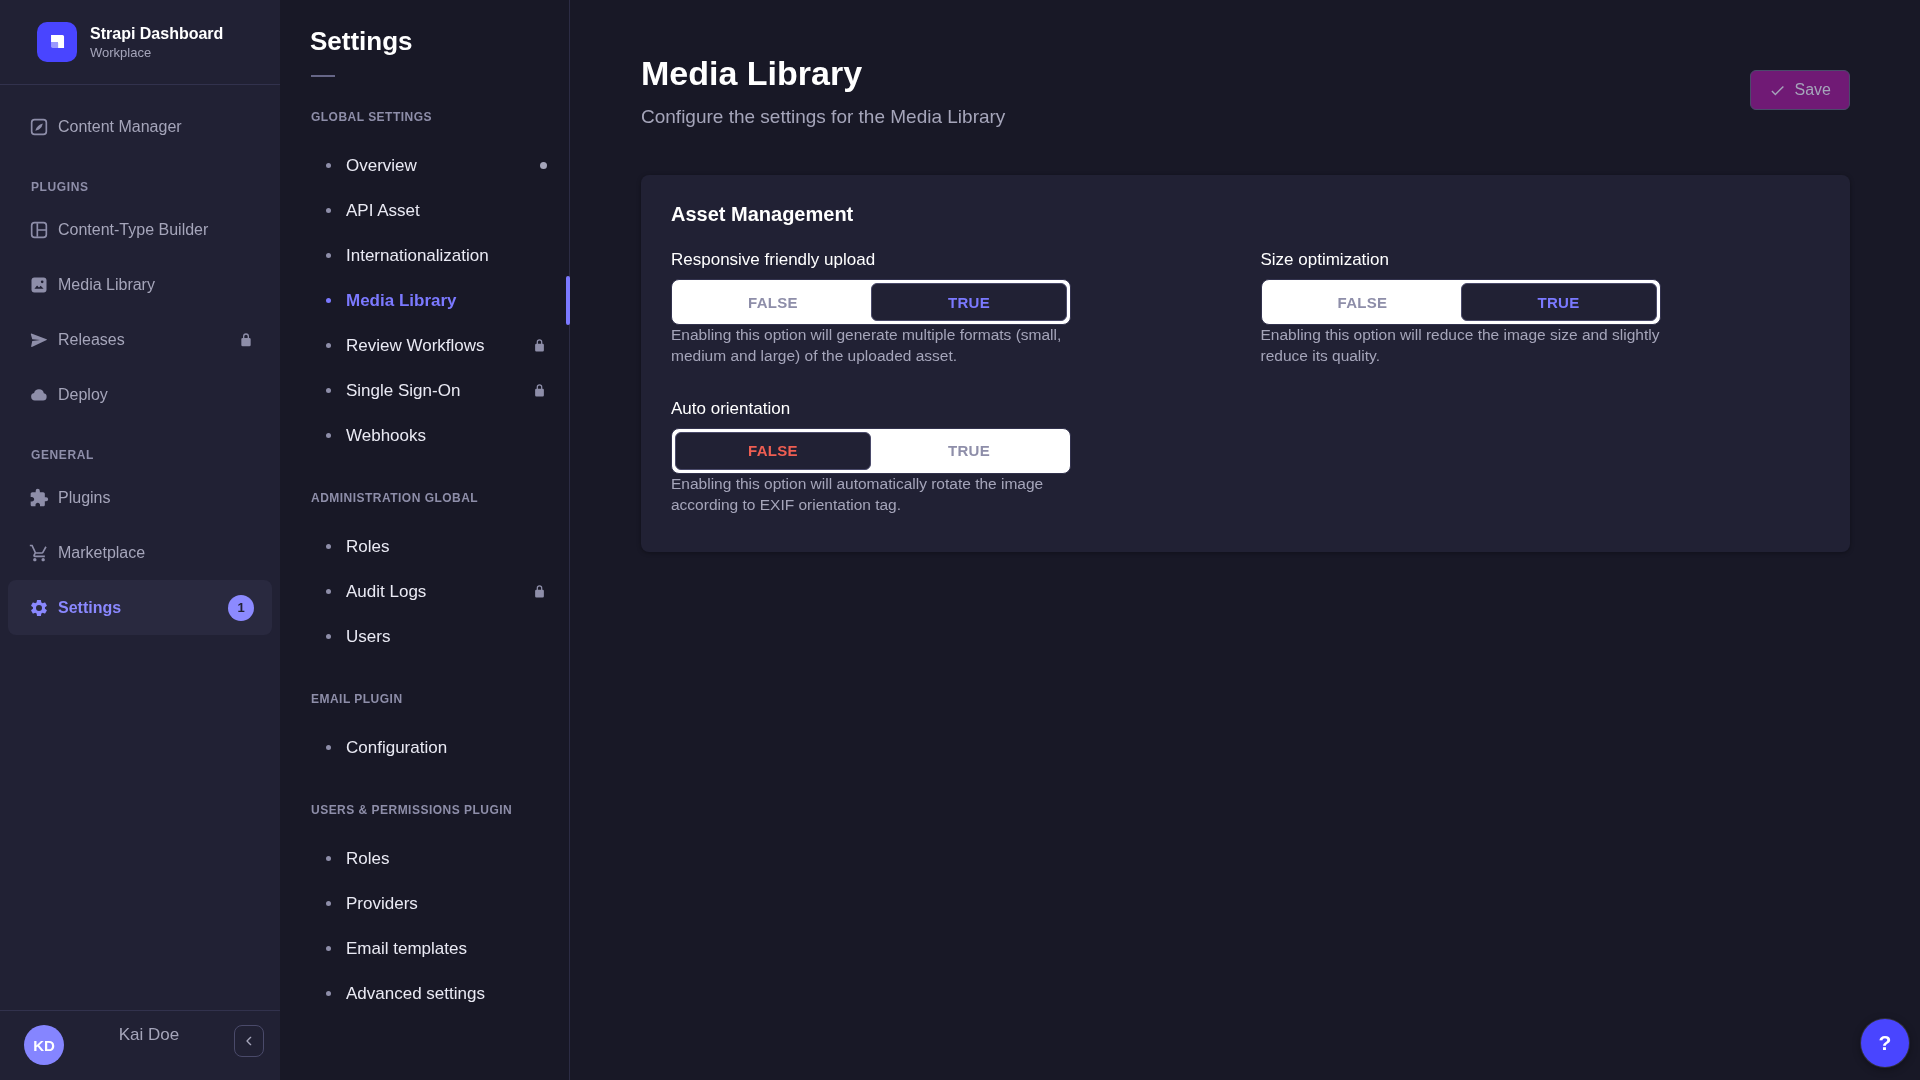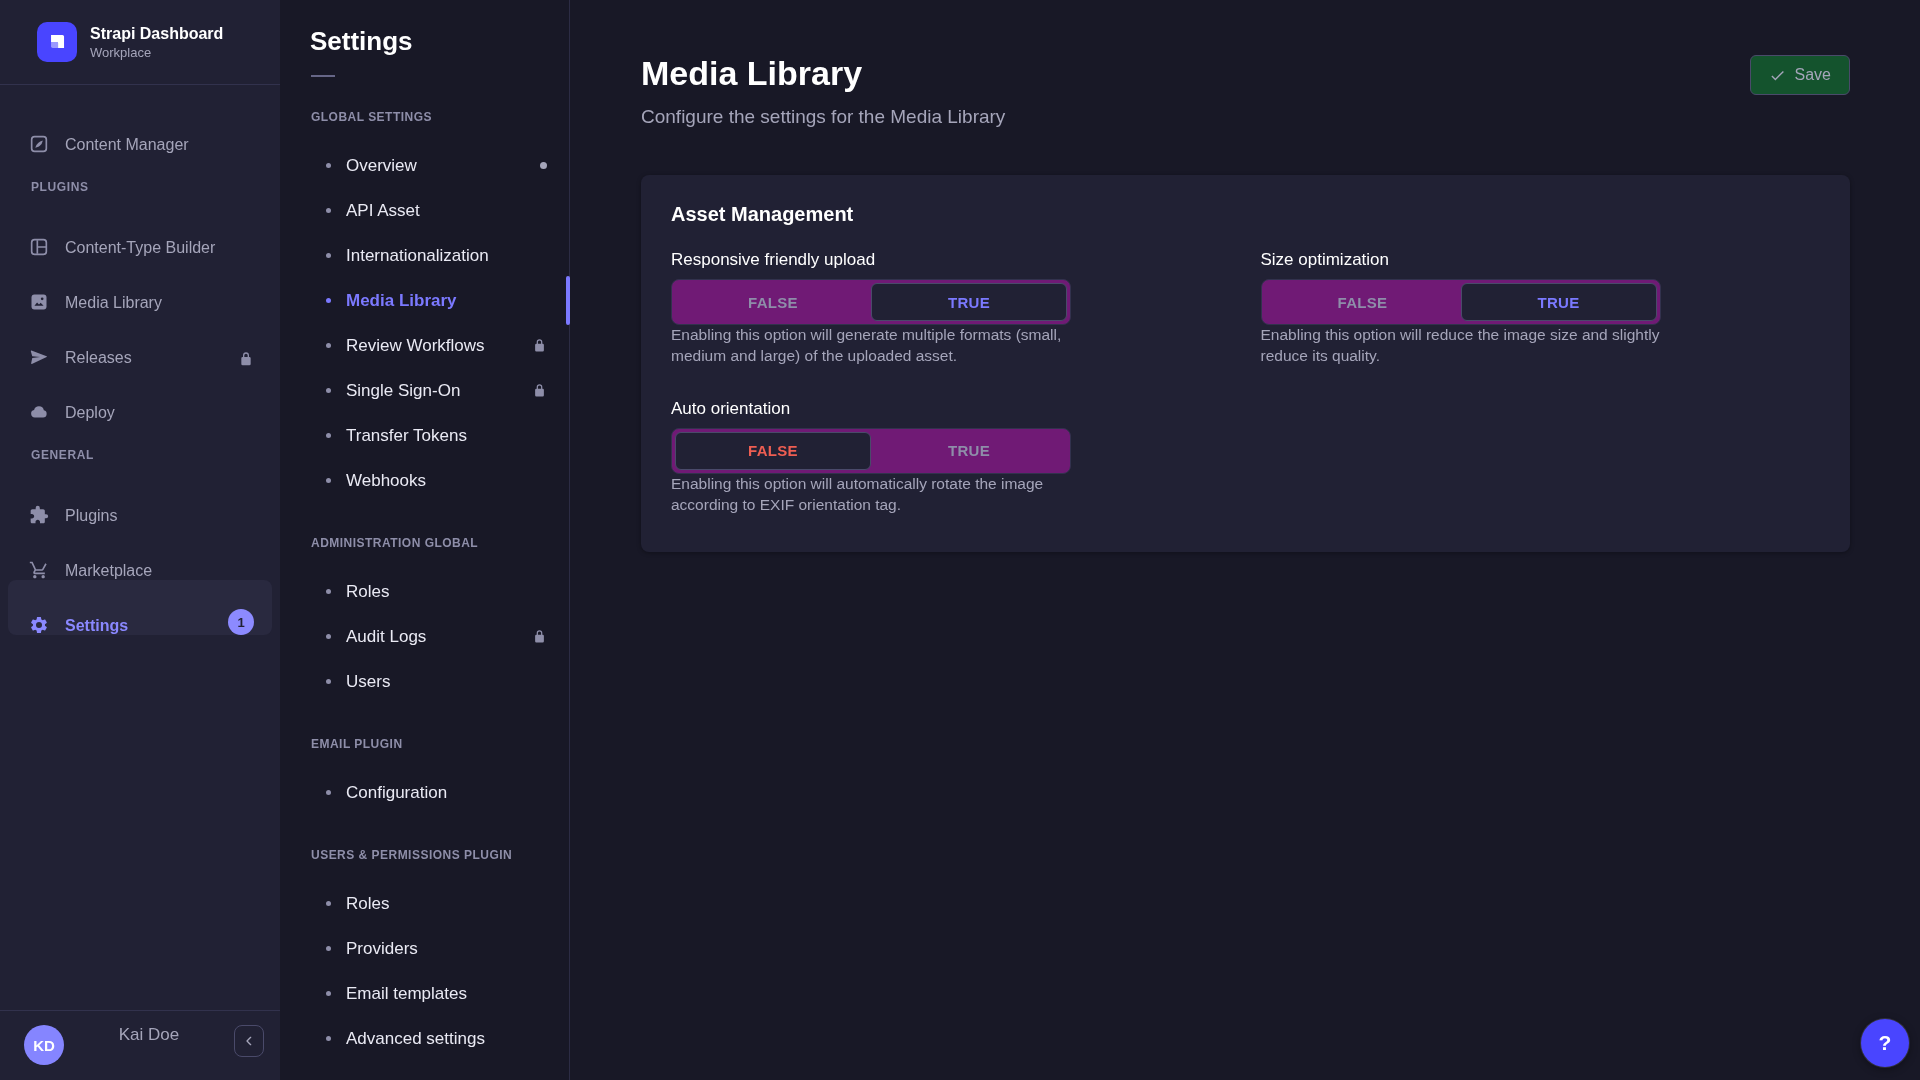--- a/index.html
+++ b/index.html
@@ -9,21 +9,21 @@
 
   
   .sidebar{width:280px;flex-shrink:0;background:#212134;display:flex;flex-direction:column;position:relative}
   .brand{display:flex;align-items:center;gap:13px;padding:22px 37px;cursor:pointer}
   .logo{width:40px;height:40px;border-radius:10px;background:#4945ff;display:flex;align-items:center;justify-content:center;flex-shrink:0}
   .logo svg{width:26px;height:26px}
   .brand-title{font-size:16px;font-weight:bold;color:#fff;line-height:1.2}
   .brand-sub{font-size:13px;color:#a5a5ba;margin-top:2px}
   .divider{height:1px;background:#32324d}
   .side-nav{padding-top:14px}
-  .nav-item{display:flex;align-items:flex-end;height:55px;padding:0 26px 0 29px;gap:16px;
+  .nav-item{display:flex;align-items:center;height:55px;padding:0 26px 0 29px;gap:9px;
             color:#a5a5ba;font-size:16px;cursor:pointer}
   .nicon{width:20px;height:20px;color:#8e8ea9;display:flex;flex-shrink:0}
   .nicon svg{width:20px;height:20px}
   .nav-item.active{background:#29293f;border-radius:8px;margin:0 8px;padding:0 18px 0 21px;
                    color:#8a88ff;font-weight:bold}
   .nav-item.active .nicon{color:#8a88ff}
   .nav-section-label{margin:18px 0 0 31px;height:30px;display:flex;align-items:center;
                      font-size:12px;font-weight:bold;letter-spacing:.05em;color:#8e8ea9}
   .nav-lock{margin-left:auto;color:#8e8ea9;display:flex}
   .nav-lock svg{width:16px;height:16px}
@@ -55,32 +55,32 @@
                              background:#7b79ff;border-radius:2px}
   .notif-dot{margin-left:auto;width:7px;height:7px;border-radius:50%;background:#a5a5ba}
   .lock-sm{margin-left:auto;color:#8e8ea9;display:flex}
   .lock-sm svg{width:15px;height:15px}
 
   
   .main{flex:1;position:relative;padding:0 70px 0 71px;box-sizing:border-box}
   .main-header{display:flex;justify-content:space-between;align-items:flex-start;padding-top:54px}
   .page-title{font-size:34px;font-weight:bold;color:#fff;line-height:1.15}
   .page-subtitle{font-size:19px;color:#a5a5ba;margin-top:13px}
-  .save-btn{display:flex;align-items:center;gap:9px;height:40px;padding:0 18px;margin-top:1px;
-            background:#14532d;border:1px solid #4a4a6a;border-radius:6px;color:#a5a5ba;
+  .save-btn{display:flex;align-items:center;gap:9px;height:40px;padding:0 18px;margin-top:16px;
+            background:#701a75;border:1px solid #4a4a6a;border-radius:6px;color:#a5a5ba;
             font-size:16px;font-family:inherit;cursor:pointer}
   .save-btn svg{width:17px;height:17px}
 
   .card{margin-top:47px;background:#212134;border-radius:8px;padding:28px 30px 36px;
         box-shadow:0 1px 4px rgba(3,3,5,.35)}
   .card-title{font-size:20px;font-weight:bold;color:#fff}
   .fields{display:grid;grid-template-columns:1fr 1fr;column-gap:30px;row-gap:32px;margin-top:24px}
   .field-label{font-size:17px;font-weight:normal;color:#fff}
   .toggle{margin-top:9px;width:400px;height:46px;box-sizing:border-box;border:1px solid #32324d;
-          background:#701a75;border-radius:8px;display:flex;padding:3px}
+          background:#ffffff;border-radius:8px;display:flex;padding:3px}
   .opt{flex:1;display:flex;align-items:center;justify-content:center;font-size:15px;font-weight:bold;
        letter-spacing:.02em;color:#8e8ea9;border-radius:6px;border:1px solid transparent;cursor:pointer}
   .opt.on-true{background:#212134;border-color:#4a4a6a;color:#7b79ff}
   .opt.on-false{background:#212134;border-color:#4a4a6a;color:#ee5e52}
   .field-hint{margin-top:0;font-size:15.5px;line-height:1.35;color:#a5a5ba;max-width:425px}
 
   .help-btn{position:fixed;right:11px;bottom:13px;width:48px;height:48px;border-radius:50%;
             background:#4945ff;color:#fff;font-size:21px;font-weight:bold;border:none;cursor:pointer;
             display:flex;align-items:center;justify-content:center;
             box-shadow:0 0 0 1px rgba(255,255,255,.12),0 2px 8px rgba(0,0,0,.4)}
@@ -240,24 +240,20 @@
         <span class="bullet"></span>
         <span>Single Sign-On</span>
         <span class="lock-sm">
           <svg viewBox="0 0 24 24">
               <path d="M12 2a4.5 4.5 0 0 0-4.5 4.5V9H7a2 2 0 0 0-2 2v8.5a2 2 0 0 0 2 2h10a2 2 0 0 0 2-2V11a2 2 0 0 0-2-2h-.5V6.5A4.5 4.5 0 0 0 12 2zm-2.5 7V6.5a2.5 2.5 0 0 1 5 0V9h-5z" fill="currentColor"></path>
             </svg>
         </span>
       </div>
       <div class="subnav-item">
         <span class="bullet"></span>
-        <span>Transfer Tokens</span>
-      </div>
-      <div class="subnav-item">
-        <span class="bullet"></span>
         <span>Webhooks</span>
       </div>
     </div>
 
     <div class="subnav-section-label">ADMINISTRATION GLOBAL</div>
     <div class="subnav-list">
       <div class="subnav-item">
         <span class="bullet"></span>
         <span>Roles</span>
       </div>

